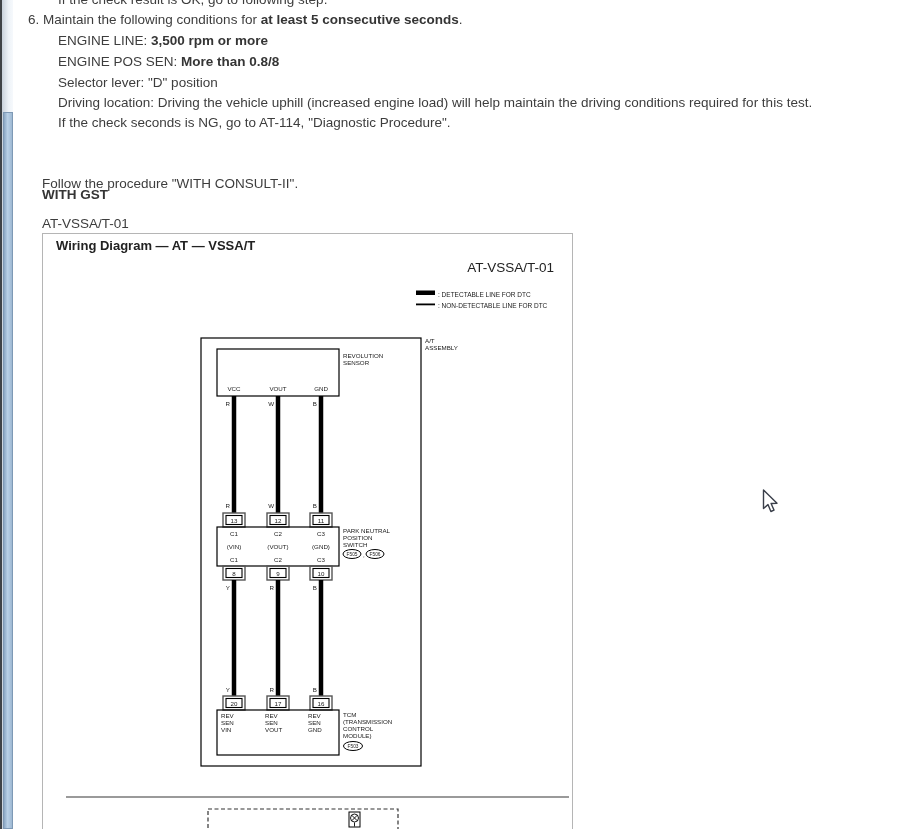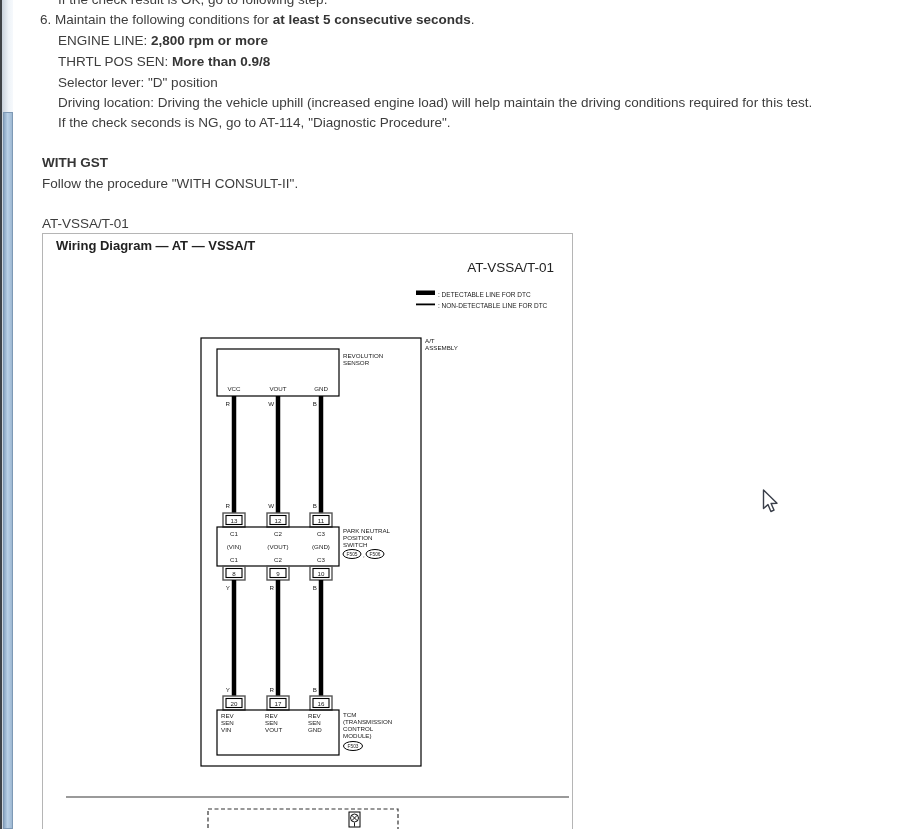--- a/index.html
+++ b/index.html
@@ -14,21 +14,21 @@
                   background:linear-gradient(to right,#c9d2dc,#eef3f8 60%,#f6f9fc); }
   .scroll-thumb { position:absolute; left:3px; top:112px; width:10px; height:717px;
                   border:1px solid #7e99b5;
                   background:linear-gradient(to right,#8aa6c2,#b9d0e6 45%,#9db8d2); }
 
   
   .tline { position:absolute; white-space:nowrap; font-size:13.5px; line-height:14px;
            color:#3d3d3d; }
   .tline b { font-weight:700; color:#353535; }
 
-  .gst-heading { font-weight:700; color:#353535; }
+  .gst-heading { font-weight:700; color:#353535;margin-top:32px; }
 
   
   .figure-box { position:absolute; left:42px; top:233px; width:531px; height:700px;
                 border:1px solid #b5b5b5; background:#ffffff; }
   .figure-box svg { display:block; }
 
   svg text { font-family:"Liberation Sans", sans-serif; fill:#1a1a1a; }
   .dg-title { font-size:13px; font-weight:700; fill:#222222; }
   .dg-code  { font-size:13.5px; fill:#222222; }
   .dg-small { font-size:6.2px; }
@@ -41,25 +41,25 @@
 <body>
 
 <div class="scroll-strip">
   <div class="scroll-border"></div>
   <div class="scroll-track"></div>
   <div class="scroll-thumb"></div>
 </div>
 
 <div class="tline" style="left:58px; top:-7px">If the check result is OK, go to following step.</div>
 
-<div class="tline" style="left:40px; top:13px"><span>6. Maintain the following conditions for </span><b>at least 5 consecutive seconds</b><span>.</span></div>
-
-<div class="tline" style="left:58px; top:34px"><span>ENGINE LINE: </span><b>2,800 rpm or more</b></div>
-
-<div class="tline" style="left:58px; top:55px"><span>THRTL POS SEN: </span><b>More than 0.9/8</b></div>
+<div class="tline" style="left:28px; top:13px"><span>6. Maintain the following conditions for </span><b>at least 5 consecutive seconds</b><span>.</span></div>
+
+<div class="tline" style="left:58px; top:34px"><span>ENGINE LINE: </span><b>3,500 rpm or more</b></div>
+
+<div class="tline" style="left:58px; top:55px"><span>ENGINE POS SEN: </span><b>More than 0.8/8</b></div>
 
 <div class="tline" style="left:58px; top:76px">Selector lever: "D" position</div>
 <div class="tline" style="left:58px; top:96px">Driving location: Driving the vehicle uphill (increased engine load) will help maintain the driving conditions required for this test.</div>
 <div class="tline" style="left:58px; top:116px">If the check seconds is NG, go to AT-114, "Diagnostic Procedure".</div>
 
 <div class="tline gst-heading" style="left:42px; top:156px">WITH GST</div>
 <div class="tline" style="left:42px; top:177px">Follow the procedure "WITH CONSULT-II".</div>
 
 <div class="tline" style="left:42px; top:217px">AT-VSSA/T-01</div>
 

